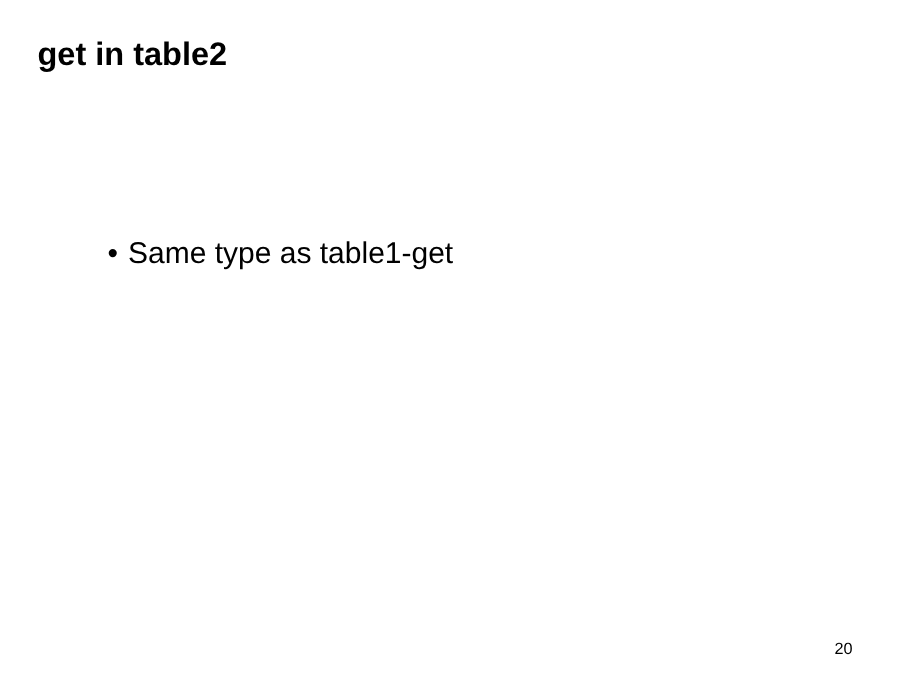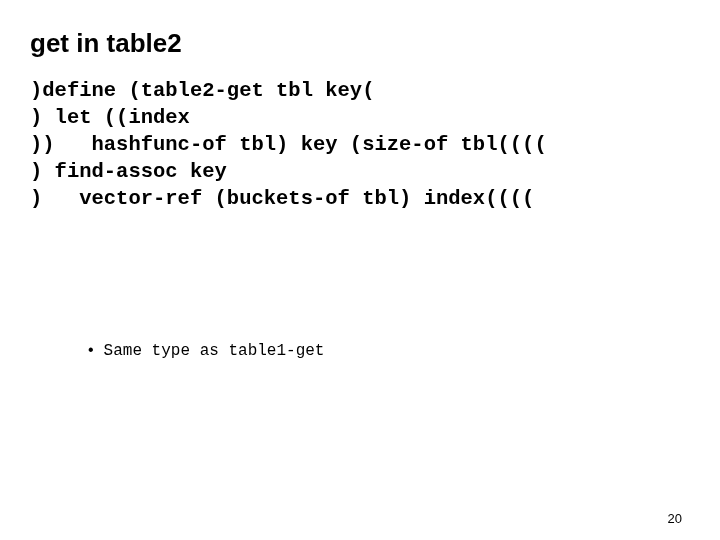--- a/index.html
+++ b/index.html
@@ -32,46 +32,41 @@
     font-weight: bold;
     line-height: 1.32;
     white-space: pre;
     margin: 0;
   }
   .bullet-wrap {
     margin-top: 130px;
     padding-left: 56px;
   }
   .bullet {
-    font-size: 16px;
-    font-family: Liberation Mono, monospace;
+    font-size: 24px;
+    font-family: Liberation Sans, sans-serif;
   }
   .bullet .dot {
     margin-right: 8px;
   }
   .pagenum {
     position: absolute;
     bottom: 14px;
     right: 38px;
     font-size: 13px;
     font-family: Arial, Helvetica, sans-serif;
   }
 </style>
 </head>
 <body>
 
 <div class="slide">
 
   <h1 class="title">get in table2</h1>
 
-  <pre class="code"><span>)define (table2-get tbl key(</span>
-<span>) let ((index</span>
-<span>))   hashfunc-of tbl) key (size-of tbl((((</span>
-<span>) find-assoc key</span>
-<span>)   vector-ref (buckets-of tbl) index((((</span></pre>
 
   <div class="bullet-wrap">
     <div class="bullet">
       <span class="dot">•</span><span>Same type as table1-get</span>
     </div>
   </div>
 
   <div class="pagenum">20</div>
 
 </div>

